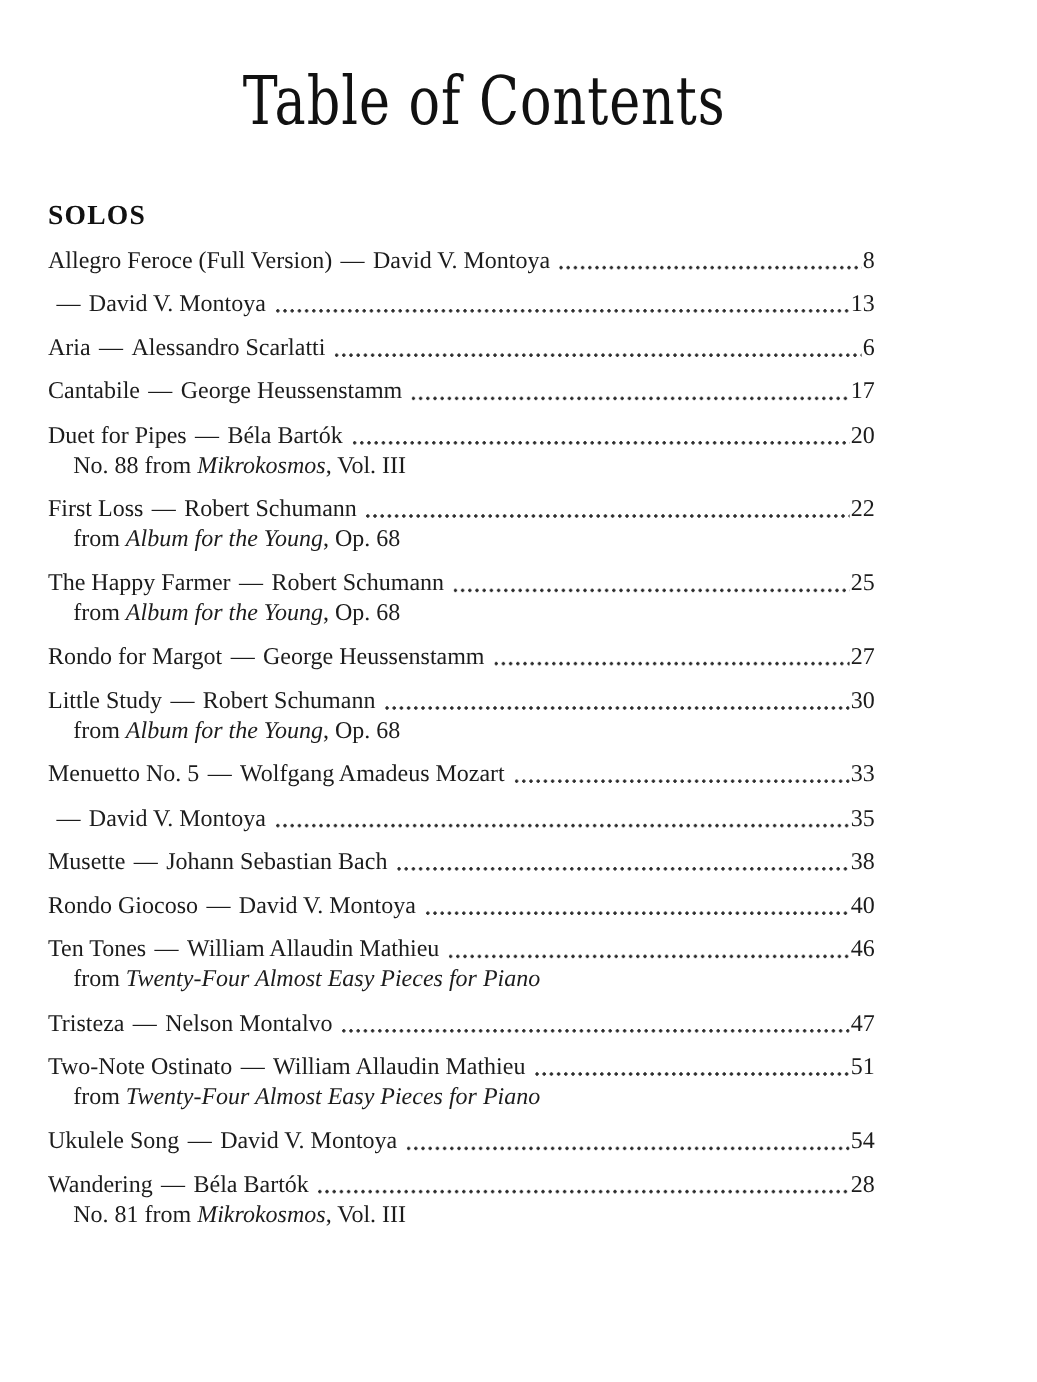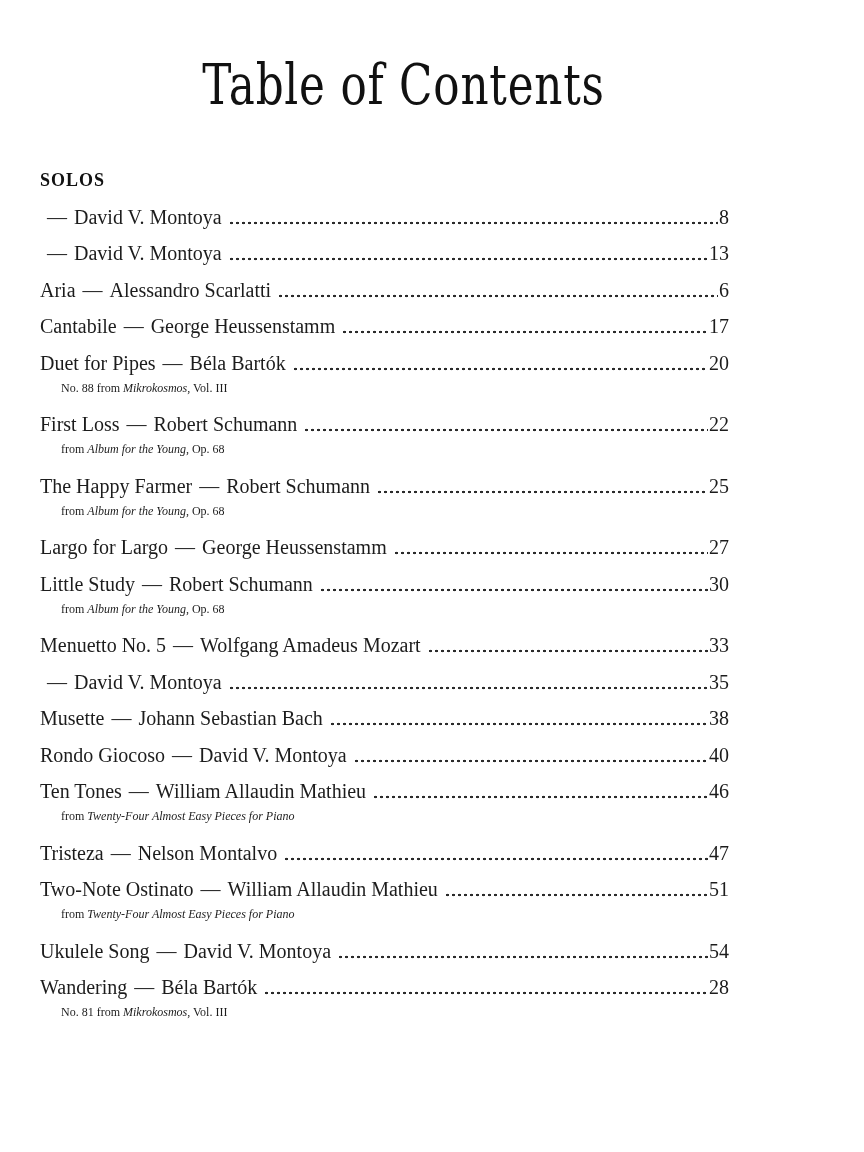--- a/index.html
+++ b/index.html
@@ -29,21 +29,21 @@
     font-size: 56px;
     line-height: 62px;
     letter-spacing: 1px;
     transform: scaleX(0.78);
     transform-origin: 50% 50%;
     white-space: nowrap;
     color: #111111;
   }
   .section-heading {
     margin: 52px 0 0 0;
-    font-size: 18px;
+    font-size: 23px;
     line-height: 24px;
     font-weight: bold;
     letter-spacing: 1px;
     color: #111111;
   }
   .entries {
     margin-top: 4px;
   }
   .entry { }
   .entry-line {
@@ -66,37 +66,38 @@
     margin: 0 1px 3px 8px;
     background-image: radial-gradient(circle at 1.5px 3px, #2b2b2b 1.15px, rgba(0,0,0,0) 1.55px);
     background-size: 6px 6px;
     background-repeat: repeat-x;
     background-position: left bottom;
   }
   .pagenum { }
   .note {
     margin-top: 2px;
     padding-left: 21px;
-    font-size: 12px;
+    font-size: 20px;
     line-height: 23px;
     white-space: nowrap;
   }
   .note em {
     font-style: italic;
   }
 </style>
 </head>
 <body>
 
 <div class="page">
   <h1 class="title">Table of Contents</h1>
   <h2 class="section-heading">SOLOS</h2>
   <div class="entries" id="entries">
   <div class="entry">
     <div class="entry-line">
+      <span class="etitle">Allegro Feroce (Full Version)</span>
       <span class="sep">—</span>
       <span class="composer">David V. Montoya</span>
       <span class="leader"></span>
       <span class="pagenum">8</span>
     </div>
 
   </div>
 
   <div class="entry">
     <div class="entry-line">
@@ -158,21 +159,21 @@
       <span class="sep">—</span>
       <span class="composer">Robert Schumann</span>
       <span class="leader"></span>
       <span class="pagenum">25</span>
     </div>
     <div class="note"><span>from </span><em>Album for the Young</em><span>, Op. 68</span></div>
   </div>
 
   <div class="entry">
     <div class="entry-line">
-      <span class="etitle">Largo for Largo</span>
+      <span class="etitle">Rondo for Margot</span>
       <span class="sep">—</span>
       <span class="composer">George Heussenstamm</span>
       <span class="leader"></span>
       <span class="pagenum">27</span>
     </div>
 
   </div>
 
   <div class="entry">
     <div class="entry-line">

